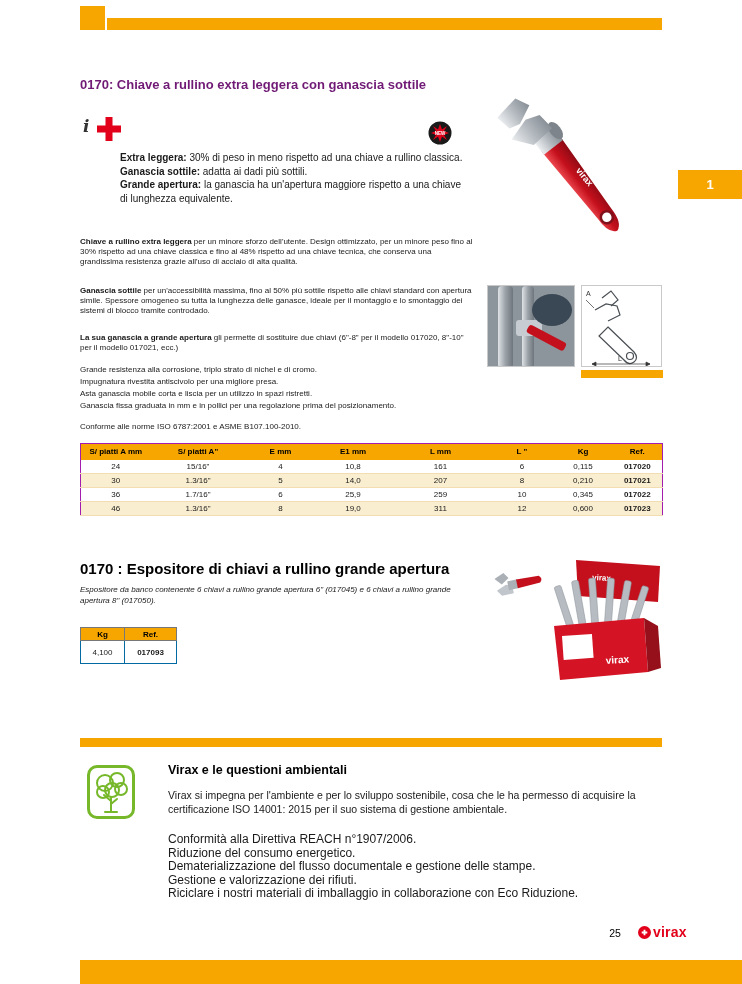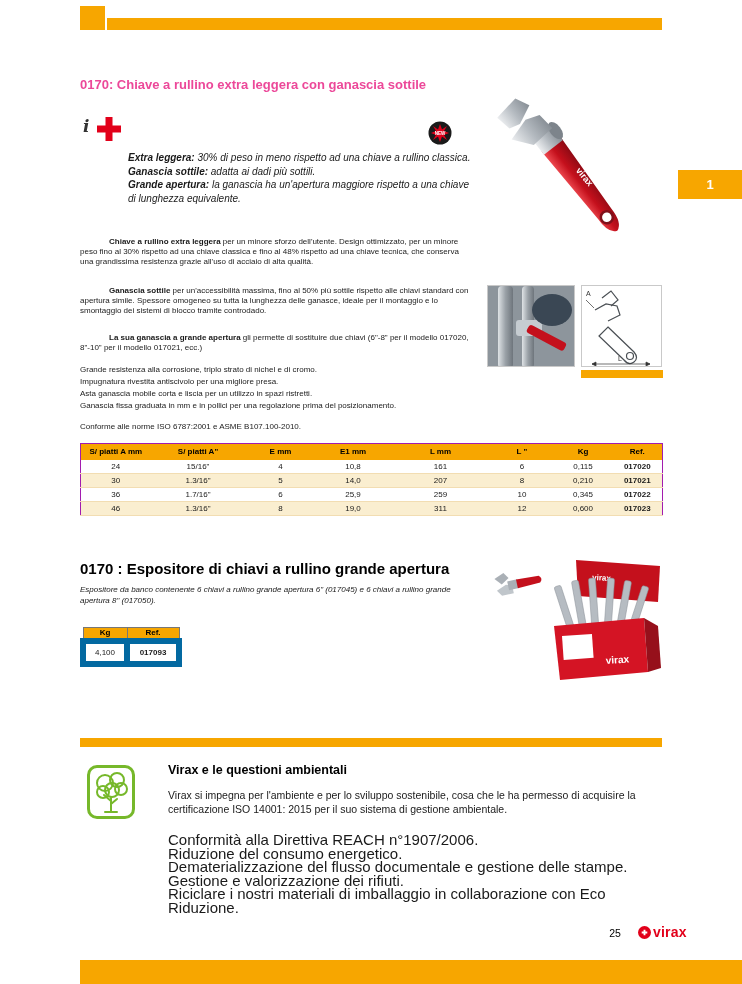--- a/index.html
+++ b/index.html
@@ -9,65 +9,65 @@
   .abs { position:absolute; }
 
   .orange { background:var(--orange,#F7A600); }
 
   
   .hdr-square { left:80px; top:6px; width:25px; height:24px; }
   .hdr-bar { left:107px; top:18px; width:555px; height:12px; }
   .side-tab { left:678px; top:170px; width:64px; height:29px; display:flex; align-items:center; justify-content:center; }
   .side-tab span { color:#fff; font-weight:bold; font-size:13px; }
 
-  .title1 { left:80px; top:76px; width:368px; font-size:13px; font-weight:bold; line-height:17px; color:#ec4899; }
+  .title1 { left:80px; top:76px; width:368px; font-size:13px; font-weight:bold; line-height:17px; color:#701a75; }
 
   .info-i { left:83px; top:116px; font-family:"DejaVu Serif", serif; font-style:italic; font-weight:bold; font-size:17px; color:#333; }
   .cross-ic { left:95px; top:115px; }
   .new-ic { left:428px; top:121px; }
 
-  .features { left:128px; top:151px; width:348px; font-size:10px; line-height:13.5px;font-style:italic; }
+  .features { left:120px; top:151px; width:348px; font-size:10px; line-height:13.5px; }
   .features p { margin:0; }
   .features b { font-weight:bold; }
 
   .para { position:absolute; left:80px; width:394px; font-size:8px; line-height:10px; }
-  .para b { font-weight:bold;margin-left:29px; }
+  .para b { font-weight:bold; }
   .plainlines { left:80px; top:364px; width:394px; font-size:8px; line-height:12px; }
   .norms { left:80px; top:422px; width:394px; font-size:8px; }
 
   .product-img { left:476px; top:78px; width:192px; height:196px; }
   .photo-img { left:487px; top:285px; width:88px; height:82px; border:1px solid #c9c9c9; overflow:hidden; }
   .diagram-img { left:581px; top:285px; width:81px; height:82px; border:1px solid #c9c9c9; background:#fff; overflow:hidden; }
   .diagram-bar { left:581px; top:370px; width:82px; height:8px; }
 
   .spec-table { left:80px; top:443px; width:582px; border-collapse:collapse; border:1px solid #a21caf; table-layout:fixed; }
   .spec-table th { background:var(--orange,#F7A600); color:#000; font-size:8px; font-weight:bold; height:16px; text-align:center; }
   .spec-table td { font-size:8px; height:14px; text-align:center; border-bottom:1px solid #f2ddb2; }
   .spec-table tr:nth-child(even) td { background:#FAEED0; }
   .spec-table td:last-child { font-weight:bold; }
 
   .title2 { left:80px; top:560px; width:420px; font-size:15px; font-weight:bold; color:#000; }
   .desc2 { left:80px; top:585px; width:400px; font-size:8px; line-height:10.5px;font-style:italic; }
 
   .mini-table { left:80px; top:627px; border-collapse:collapse; }
   .mini-table th { background:var(--orange,#F7A600); color:#000; font-size:8px; font-weight:bold; height:13px; border:1px solid #777; padding:0 4px; }
-  .mini-table td { font-size:8px; height:23px; text-align:center; border:6px solid #0369a1; padding:0 4px; }
+  .mini-table td { font-size:8px; height:23px; text-align:center; border:1px solid #0369a1; padding:0 4px; }
   .mini-table td.ref { font-weight:bold; }
   .mini-table th.kg, .mini-table td.kg { width:44px; }
   .mini-table th.ref, .mini-table td.ref { width:52px; }
 
   .esp-wrench { left:492px; top:566px; width:54px; height:36px; }
   .esp-box { left:548px; top:556px; width:118px; height:126px; }
 
   .divider { left:80px; top:738px; width:582px; height:9px; }
 
   .eco-icon { left:87px; top:765px; width:48px; height:54px; border:3px solid var(--green,#76B82A); border-radius:10px; display:flex; align-items:center; justify-content:center; background:#fff; }
   .eco-title { left:168px; top:763px; width:420px; font-size:12.5px; font-weight:bold; color:#000; }
   .eco-intro { left:168px; top:788px; width:486px; font-size:10.5px; line-height:14px; }
-  .eco-list { left:168px; top:833px; width:486px; font-size:15px; line-height:13.6px; }
+  .eco-list { left:168px; top:833px; width:486px; font-size:12px; line-height:13.6px; }
 
   .page-num { left:598px; top:927px; width:34px; font-size:10.5px; text-align:center; color:#000; }
   .footer-logo { left:638px; top:924px; display:flex; align-items:center; gap:2px; }
   .footer-logo .brand { color:var(--red,#E2001A); font-weight:bold; font-size:14px; letter-spacing:0.2px; }
 
   .bottom-bar { left:80px; top:960px; width:662px; height:24px; }
 </style>
 </head>
 <body>
 

